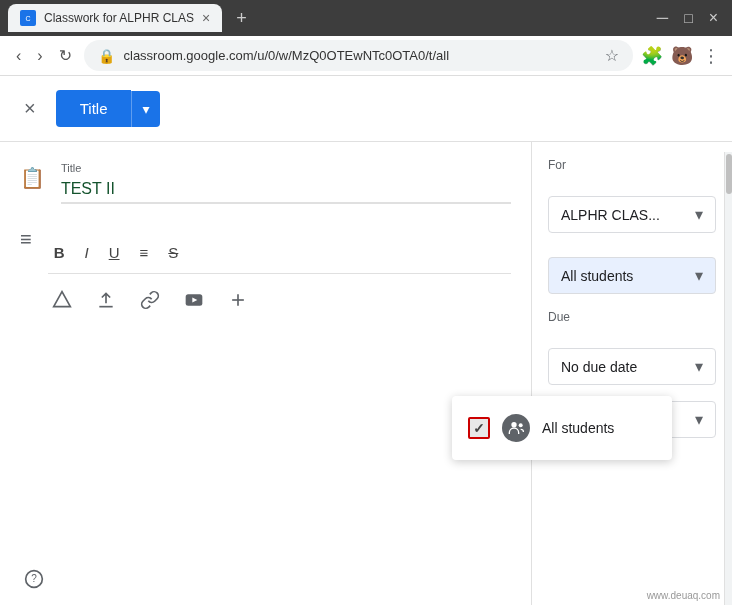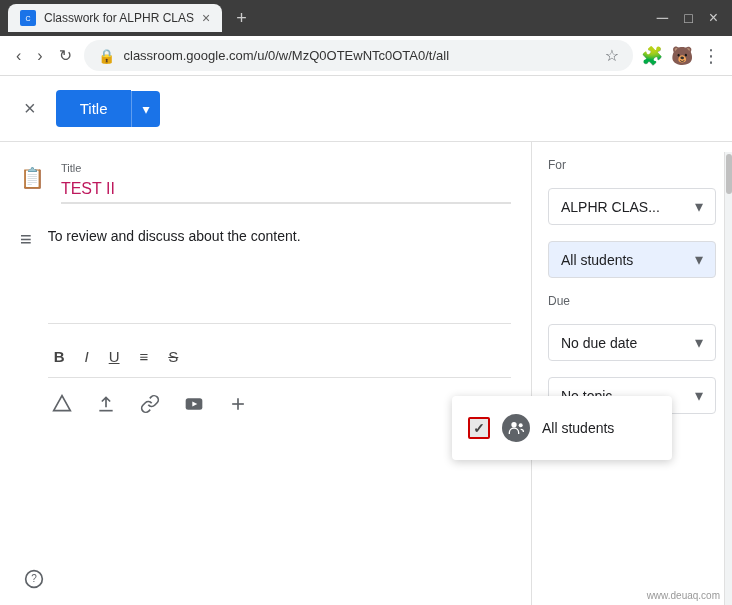--- a/index.html
+++ b/index.html
@@ -36,40 +36,40 @@
     .assign-dropdown { background: #1a73e8; color: white; border: none; border-left: 1px solid rgba(255,255,255,0.3); padding: 10px 10px; cursor: pointer; border-radius: 0 4px 4px 0; font-size: 14px; }
 
     
     .form-area { display: flex; flex: 1; overflow: hidden; }
     .form-left { flex: 1; padding: 20px; overflow-y: auto; border-right: 1px solid #e0e0e0; }
 
     
     .form-icon-row { display: flex; gap: 16px; align-items: flex-start; }
     .form-icon { color: #5f6368; font-size: 20px; padding-top: 4px; }
     .form-fields { flex: 1; }
-    .input-field { width: 100%; border: none; border-bottom: 2px solid #e0e0e0; outline: none; padding: 4px 0; font-size: 16px; color: #be185d; background: transparent; }
+    .input-field { width: 100%; border: none; border-bottom: 2px solid #e0e0e0; outline: none; padding: 4px 0; font-size: 16px; color: #14532d; background: transparent; }
     .input-label { font-size: 11px; color: #5f6368; margin-bottom: 2px; }
     .title-field { font-size: 16px; padding-bottom: 4px; }
 
     .instructions-row { display: flex; gap: 16px; align-items: flex-start; margin-top: 20px; }
     .textarea-field { width: 100%; border: none; border-bottom: 1px solid #e0e0e0; outline: none; padding: 4px 0; font-size: 14px; color: #202124; background: transparent; resize: none; min-height: 100px; font-family: inherit; }
 
     
     .text-toolbar { display: flex; gap: 8px; padding: 8px 0; border-bottom: 1px solid #e0e0e0; margin-top: 8px; }
     .toolbar-btn { background: none; border: none; cursor: pointer; padding: 4px 6px; font-size: 15px; color: #444; border-radius: 3px; }
     .toolbar-btn.bold { font-weight: 900; }
     .toolbar-btn.italic { font-style: italic; }
     .toolbar-btn.underline { text-decoration: underline; }
 
     .attach-toolbar { display: flex; gap: 16px; padding: 12px 0; align-items: center; }
     .attach-btn { background: none; border: none; cursor: pointer; color: #5f6368; font-size: 20px; padding: 4px; border-radius: 50%; }
 
     
     .form-right { width: 200px; padding: 16px; overflow-y: auto; display: flex; flex-direction: column; gap: 16px; }
-    .sidebar-section { display: flex; flex-direction: column; gap: 16px; }
+    .sidebar-section { display: flex; flex-direction: column; gap: 24px; }
     .sidebar-label { font-size: 12px; color: #5f6368; font-weight: 500; }
     .sidebar-select { display: flex; align-items: center; justify-content: space-between; border: 1px solid #dadce0; border-radius: 4px; padding: 8px 12px; cursor: pointer; background: white; font-size: 14px; color: #202124; }
     .sidebar-select-arrow { color: #5f6368; font-size: 16px; }
     .sidebar-select.active { background: #e8f0fe; }
 
     
     .dropdown-popup { position: absolute; top: 320px; left: 452px; background: white; border-radius: 4px; box-shadow: 0 2px 10px rgba(0,0,0,0.2); padding: 8px 0; z-index: 100; min-width: 220px; }
     .dropdown-item { display: flex; align-items: center; gap: 12px; padding: 10px 16px; cursor: pointer; }
     .checkbox-icon { width: 22px; height: 22px; border: 2px solid #c00; border-radius: 2px; display: flex; align-items: center; justify-content: center; color: #5f6368; font-size: 16px; background: #e8e8e8; }
     .people-icon { width: 28px; height: 28px; background: #5f6368; border-radius: 50%; display: flex; align-items: center; justify-content: center; color: white; font-size: 16px; }
@@ -143,21 +143,20 @@
           <span class="form-icon">📋</span>
           <div class="form-fields">
             <div class="input-label">Title</div>
             <input class="input-field title-field" value="TEST II" style="">
           </div>
         </div>
 
         <div class="instructions-row">
           <span class="form-icon">≡</span>
           <div class="form-fields">
-            <textarea class="textarea-field" placeholder="Instructions (optional)" style="">To review and discuss about the content.</textarea>
 
             
             <div class="text-toolbar">
               <button class="toolbar-btn bold">B</button>
               <button class="toolbar-btn italic">I</button>
               <button class="toolbar-btn underline">U</button>
               <button class="toolbar-btn">≡</button>
               <button class="toolbar-btn" style="text-decoration:line-through;">S</button>
             </div>
 

